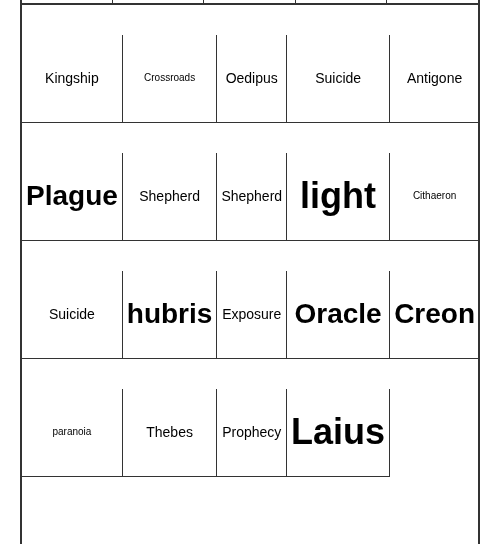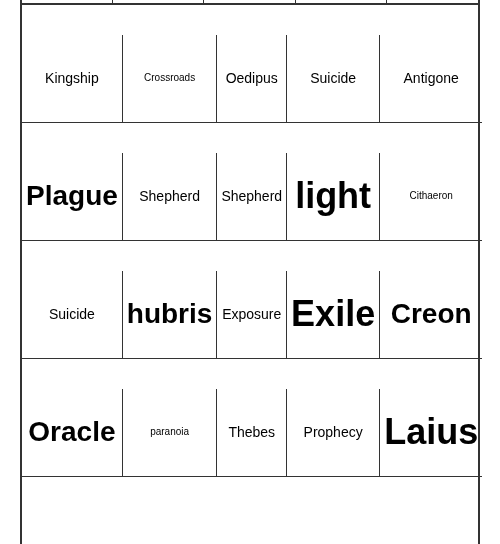--- a/index.html
+++ b/index.html
@@ -136,27 +136,24 @@
       <div class="bingo-cell">
         <span class="size-normal">Suicide</span>
       </div>
       <div class="bingo-cell">
         <span class="size-large">hubris</span>
       </div>
       <div class="bingo-cell">
         <span class="size-normal">Exposure</span>
       </div>
       <div class="bingo-cell">
-        <span class="size-xlarge">Exile</span>
+        <span class="size-large">Oracle</span>
       </div>
       <div class="bingo-cell">
         <span class="size-large">Creon</span>
-      </div>
-      <div class="bingo-cell">
-        <span class="size-large">Oracle</span>
       </div>
       <div class="bingo-cell">
         <span class="size-small">paranoia</span>
       </div>
       <div class="bingo-cell">
         <span class="size-normal">Thebes</span>
       </div>
       <div class="bingo-cell">
         <span class="size-normal">Prophecy</span>
       </div>

